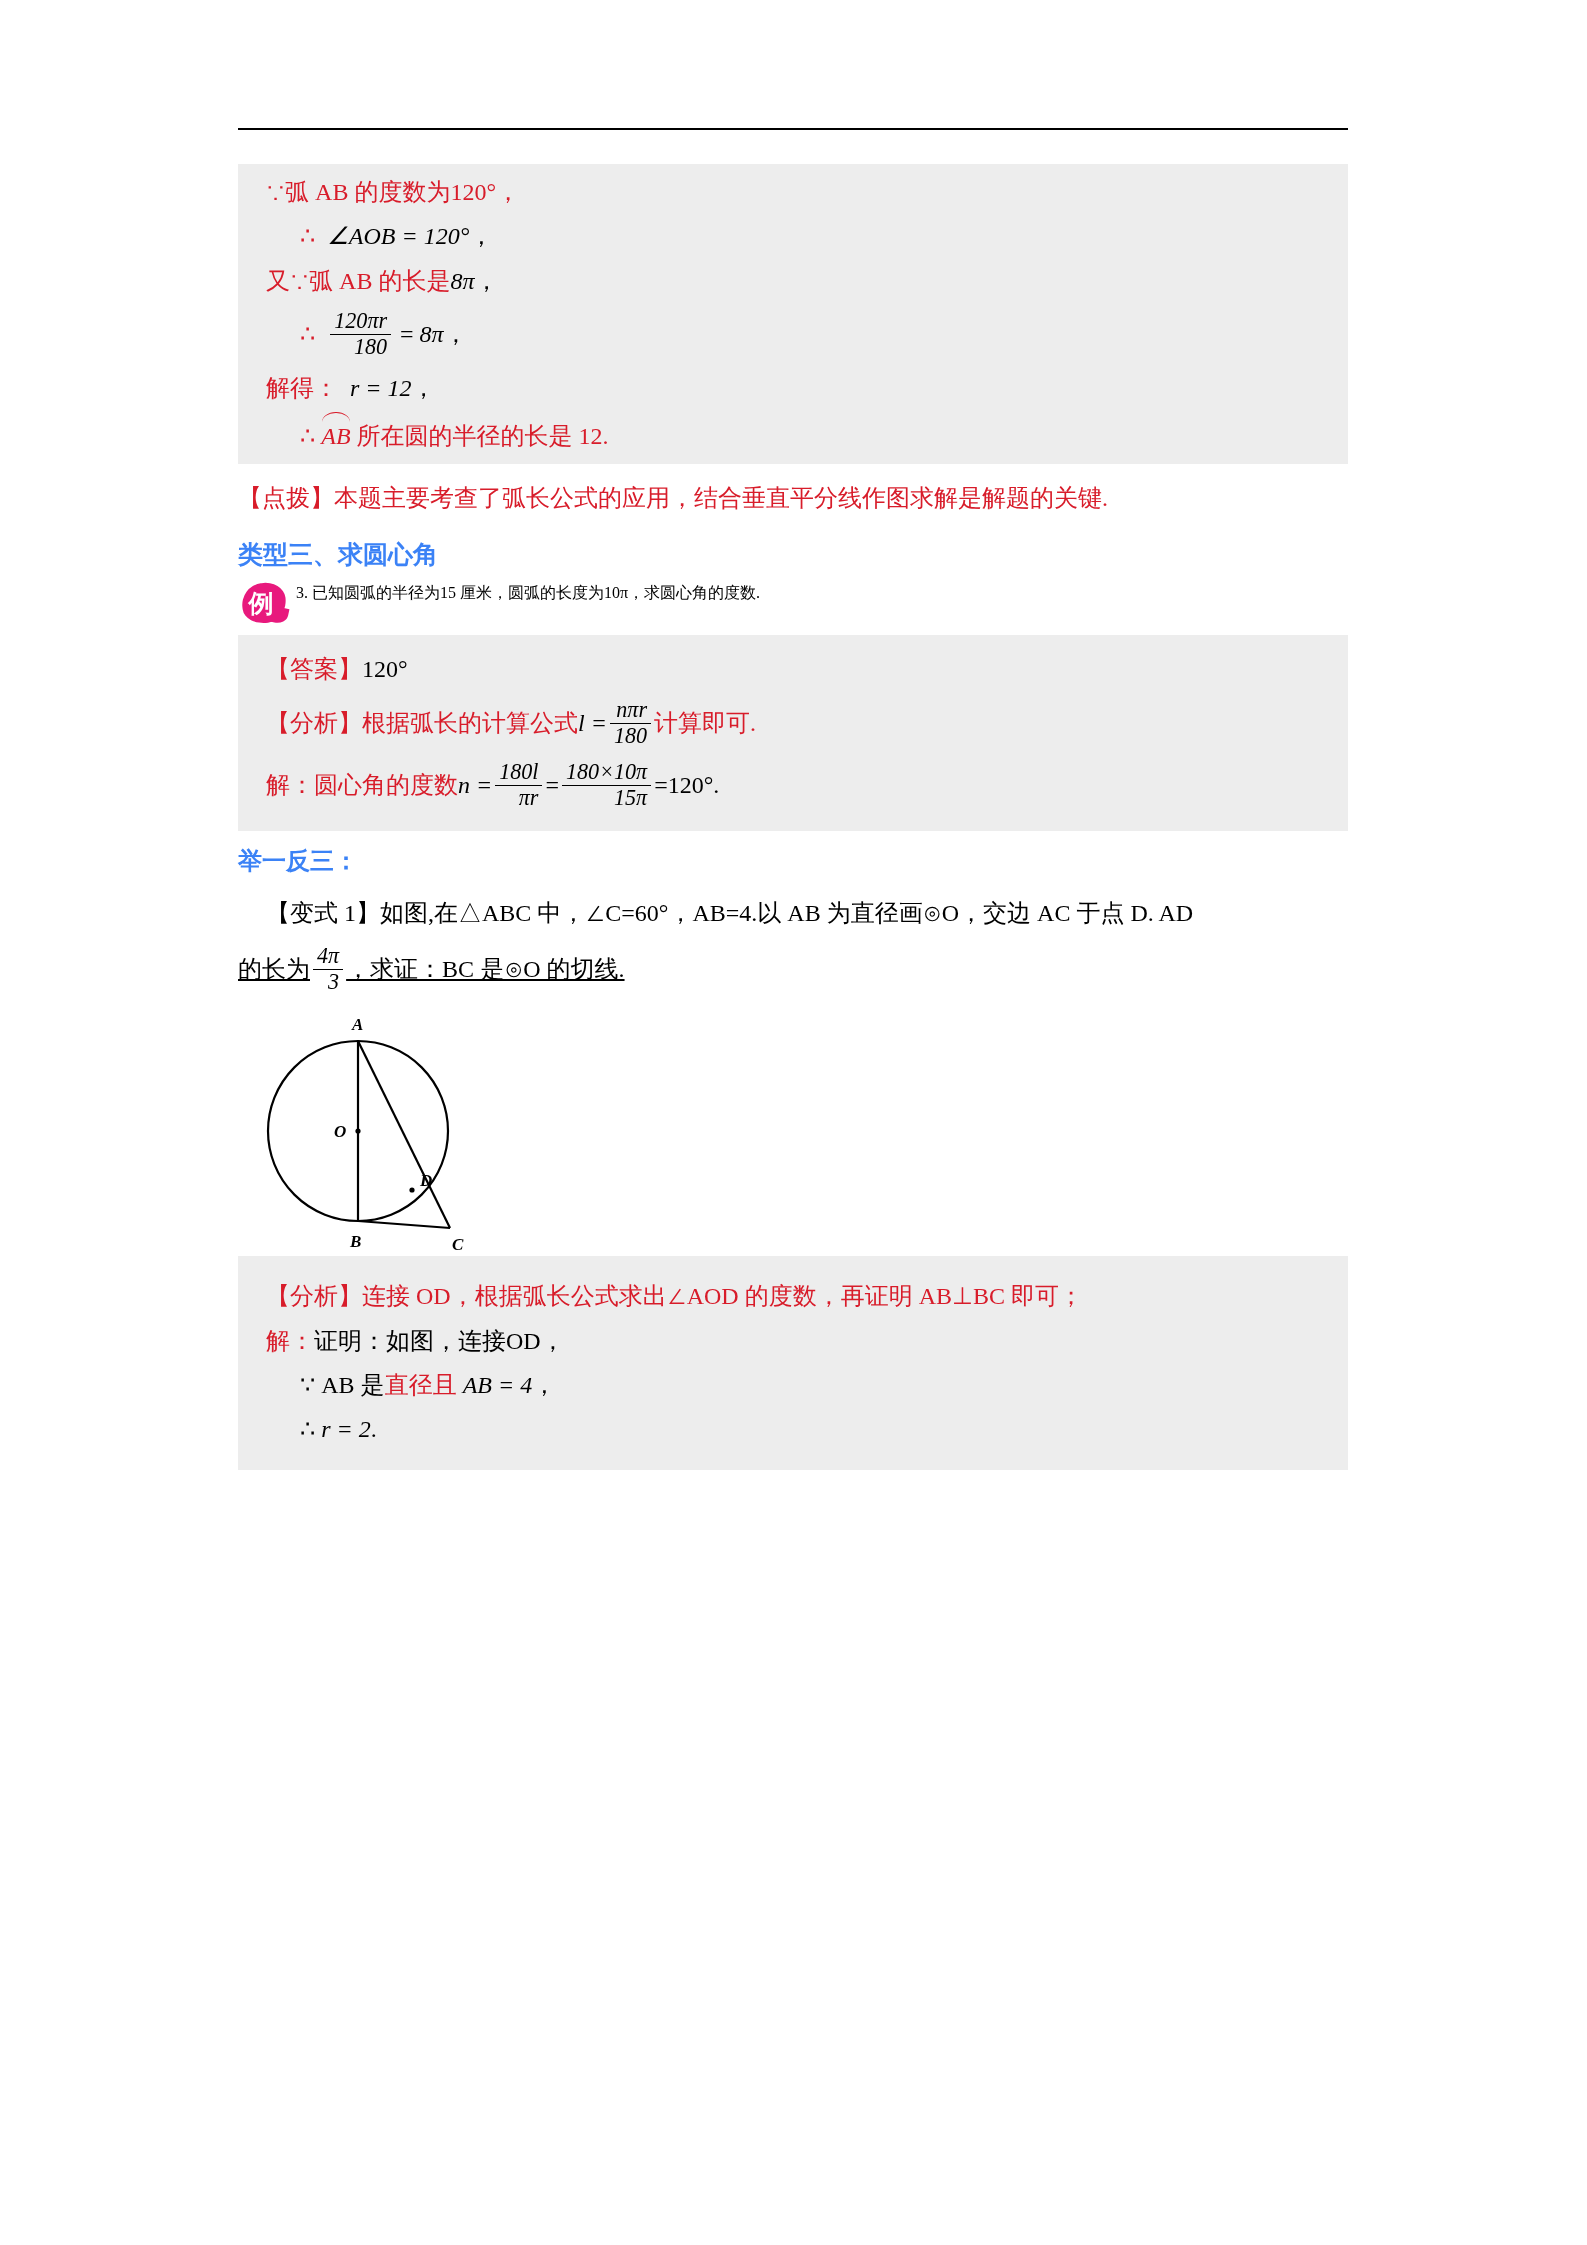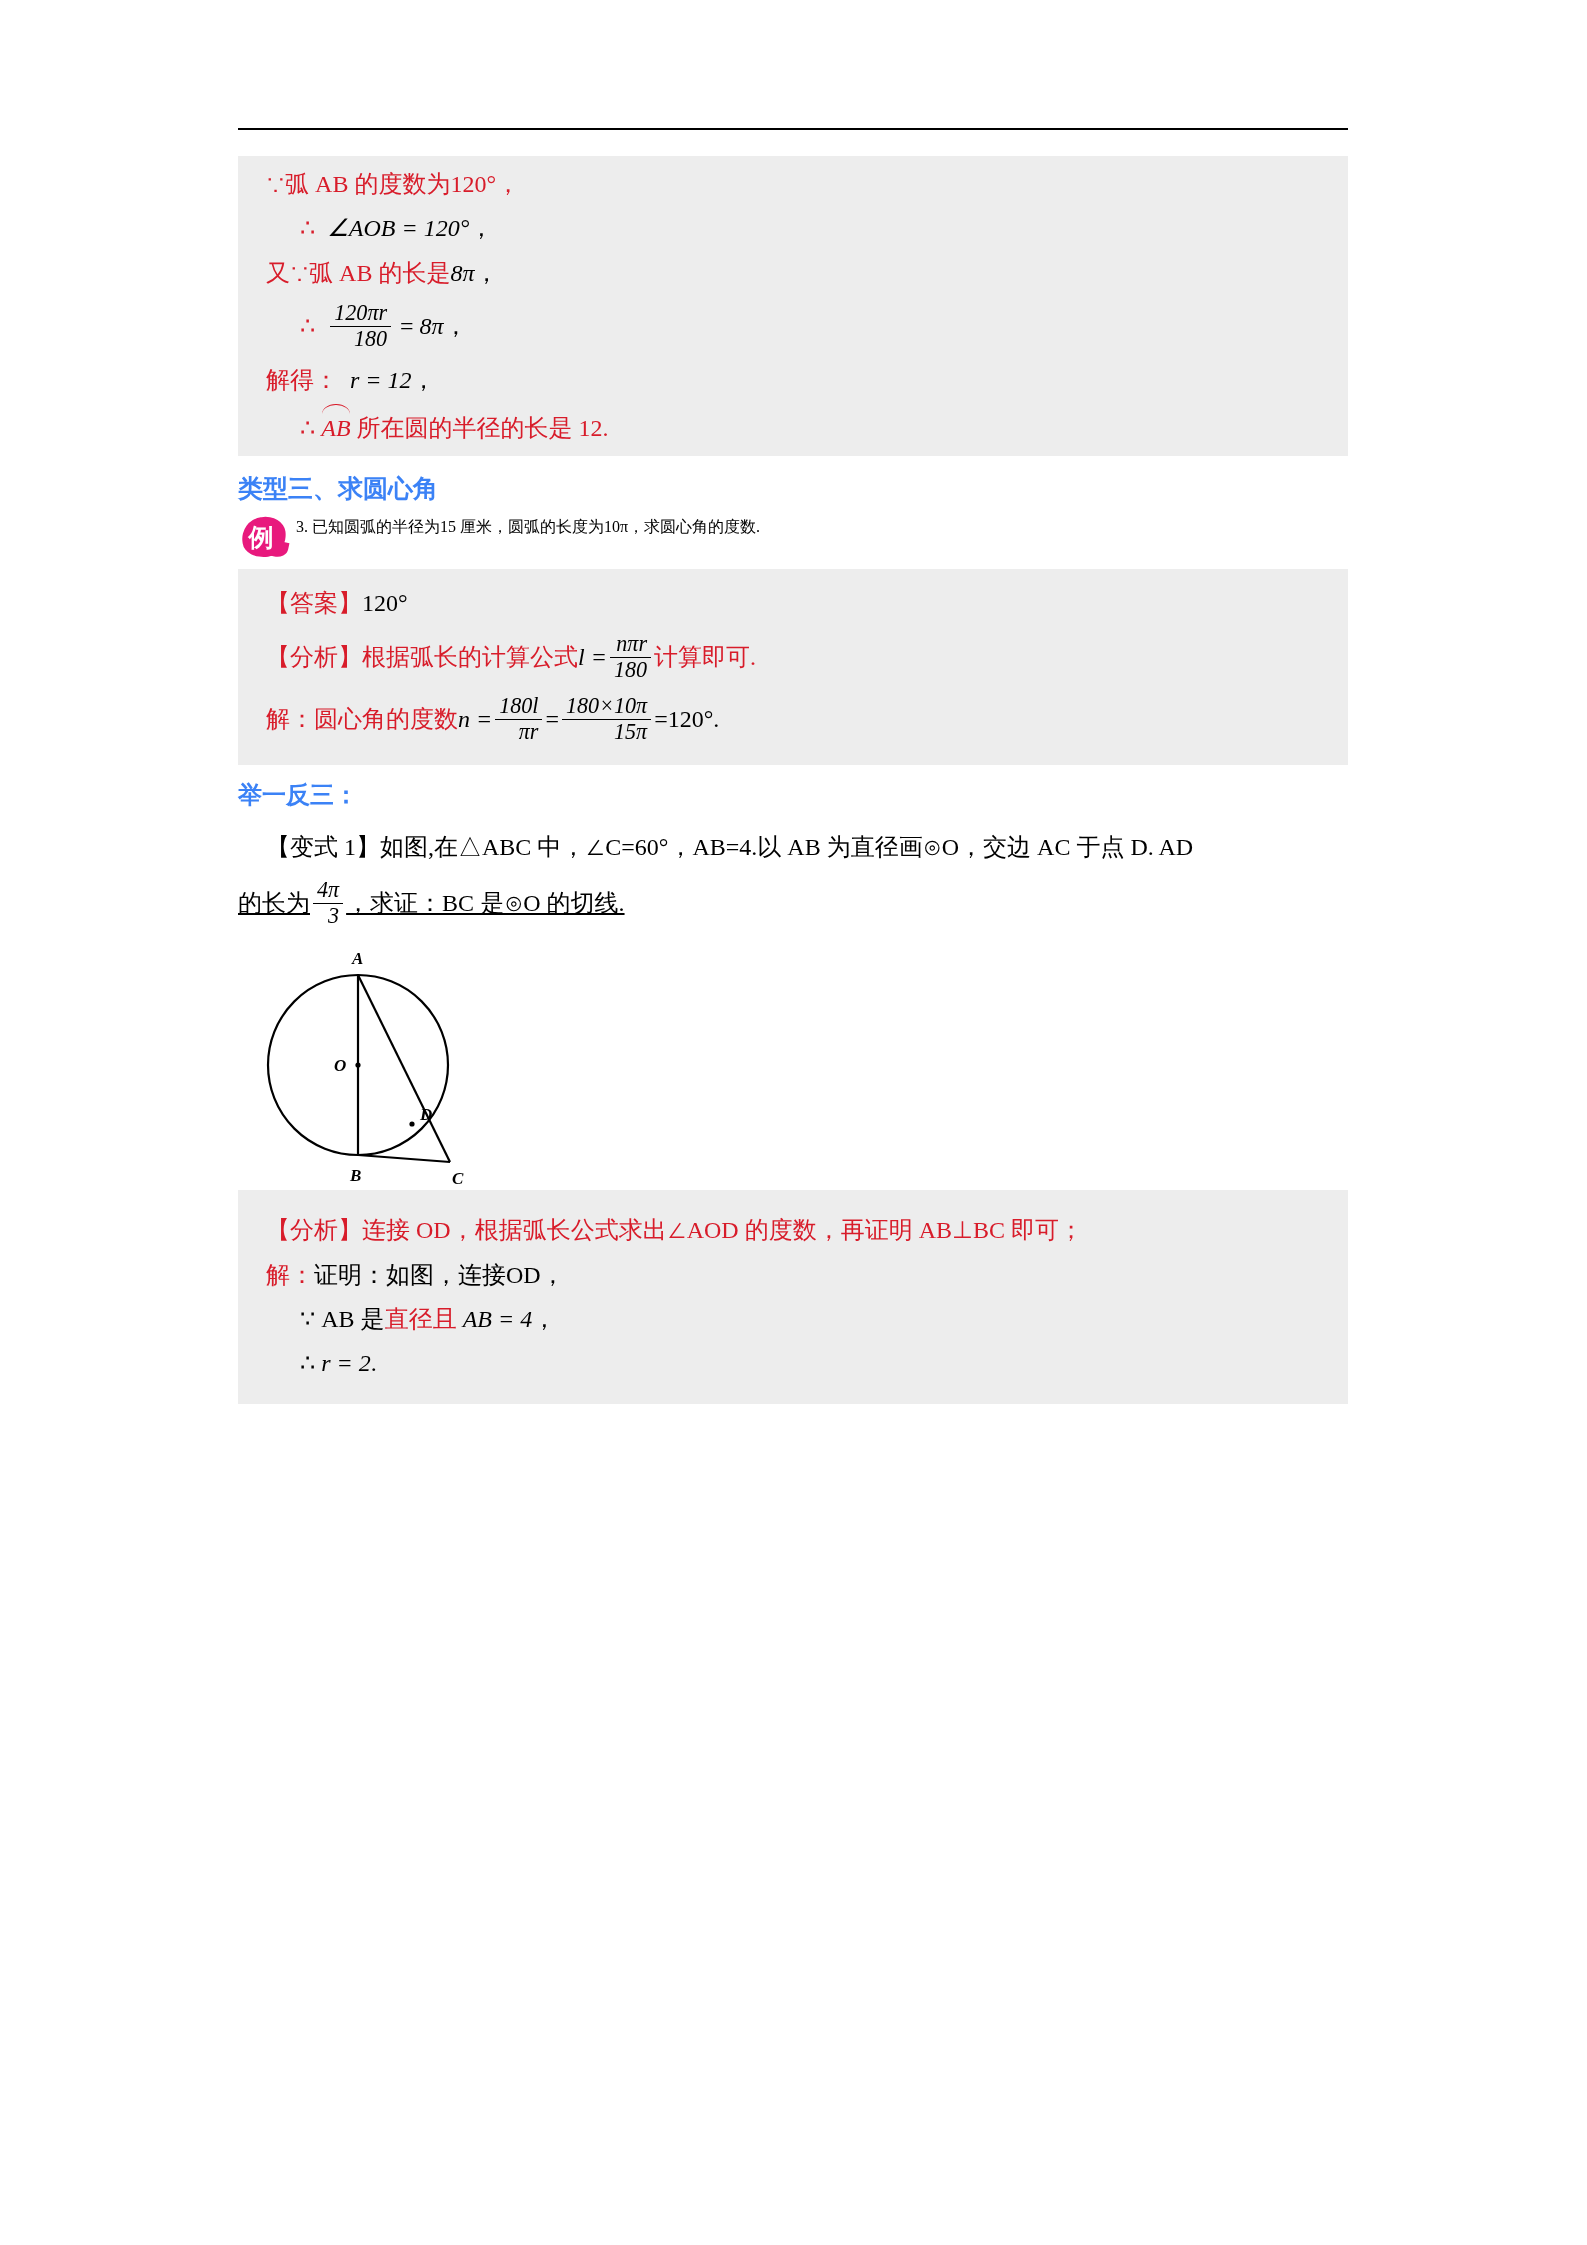--- a/index.html
+++ b/index.html
@@ -32,21 +32,21 @@
     position: absolute;
     left: 1175px;
     top: 157px;
     font-size: 15px;
     color: #444;
     font-family: "Liberation Serif", serif;
   }
   .content {
     position: absolute;
     left: 238px;
-    top: 156px;
+    top: 164px;
     width: 1110px;
   }
   
   .shade {
     background: #ededed;
     padding: 6px 0 6px 0;
   }
   .line {
     font-size: 24px;
     line-height: 1.85;
@@ -189,20 +189,23 @@
         <span class="red">∴</span>&nbsp;&nbsp;<span class="frac it"><span class="num">120πr</span><span class="den">180</span></span>&nbsp;<span>=</span>&nbsp;<span class="it">8π</span><span>，</span>
       </div>
       <div class="line indent3">
         <span class="red">解得：</span>&nbsp;&nbsp;<span class="it">r = 12</span><span>，</span>
       </div>
       <div class="line indent2">
         <span class="red">∴</span>&nbsp;<span class="arc red">AB</span>&nbsp;<span class="red">所在圆的半径的长是 12.</span>
       </div>
     </div>
 
+    <div class="para" style="padding-top:10px;">
+      <span class="tag">【点拨】</span><span class="red">本题主要考查了弧长公式的应用，结合垂直平分线作图求解是解题的关键.</span>
+    </div>
 
     <div class="section-head">类型三、求圆心角</div>
 
     <div class="example-row">
       <div class="example-badge">
         <div class="blob"></div>
         <div class="tail"></div>
         <div class="ch">例</div>
       </div>
       <div class="qtext">3. 已知圆弧的半径为15 厘米，圆弧的长度为10π，求圆心角的度数.</div>

